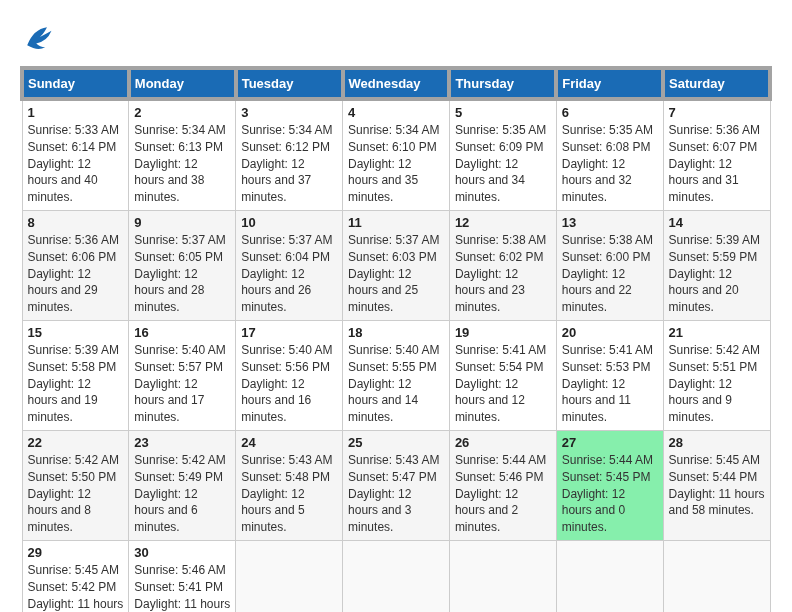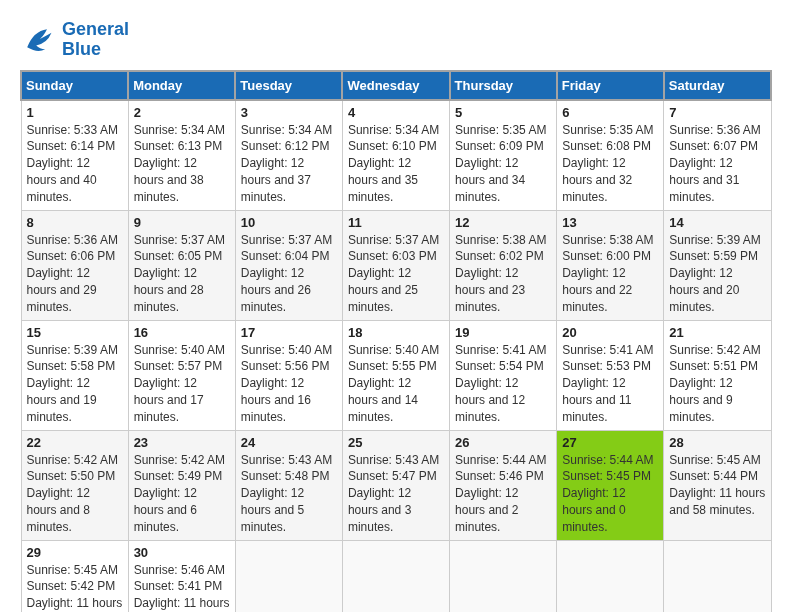--- a/index.html
+++ b/index.html
@@ -51,21 +51,21 @@
       border-collapse: collapse;
       font-size: 11px;
     }
     .calendar th {
       background: #1a6bb5;
       color: #fff;
       padding: 6px 4px;
       text-align: left;
       font-size: 13px;
       font-weight: bold;
-      border: 2px solid #a3a3a3;
+      border: 4px solid #a3a3a3;
     }
     .calendar td {
       border: 1px solid #ccc;
       vertical-align: top;
       padding: 4px 5px;
       width: calc(100% / 7);
       height: 80px;
       background: #fff;
     }
     .calendar tr:nth-child(even) td {
@@ -88,24 +88,20 @@
     }
   </style>
 </head>
 <body>
 
 <div class="header">
   <div class="logo">
     <svg class="logo-bird" viewBox="0 0 40 40">
       <path d="M8 28 Q15 10 30 8 Q25 18 20 20 Q28 16 35 12 Q30 24 18 26 Q22 30 28 30 Q20 35 8 28Z" fill="#1a6bb5"></path>
     </svg>
-    <div class="logo-text">
-      <div><span>General</span></div>
-      <div><span style="color:#1a6bb5">Blue</span></div>
-    </div>
   </div>
   <div class="title-block">
     <div class="month-title"></div>
     <div class="subtitle"></div>
   </div>
 </div>
 
 <table class="calendar">
   <thead>
     <tr>
@@ -327,21 +323,21 @@
         </div>
       </td>
         <td style="background: rgb(245, 245, 245); margin-left: 8px;">
         <span class="day-num">26</span>
         <div class="day-info">
           Sunrise: 5:44 AM<br>
           Sunset: 5:46 PM<br>
           Daylight: 12 hours and 2 minutes.
         </div>
       </td>
-        <td style="background: #84cc16;">
+        <td style="background: #86efac;">
         <span class="day-num">27</span>
         <div class="day-info">
           Sunrise: 5:44 AM<br>
           Sunset: 5:45 PM<br>
           Daylight: 12 hours and 0 minutes.
         </div>
       </td>
         <td style="background: rgb(245, 245, 245);">
         <span class="day-num">28</span>
         <div class="day-info">

